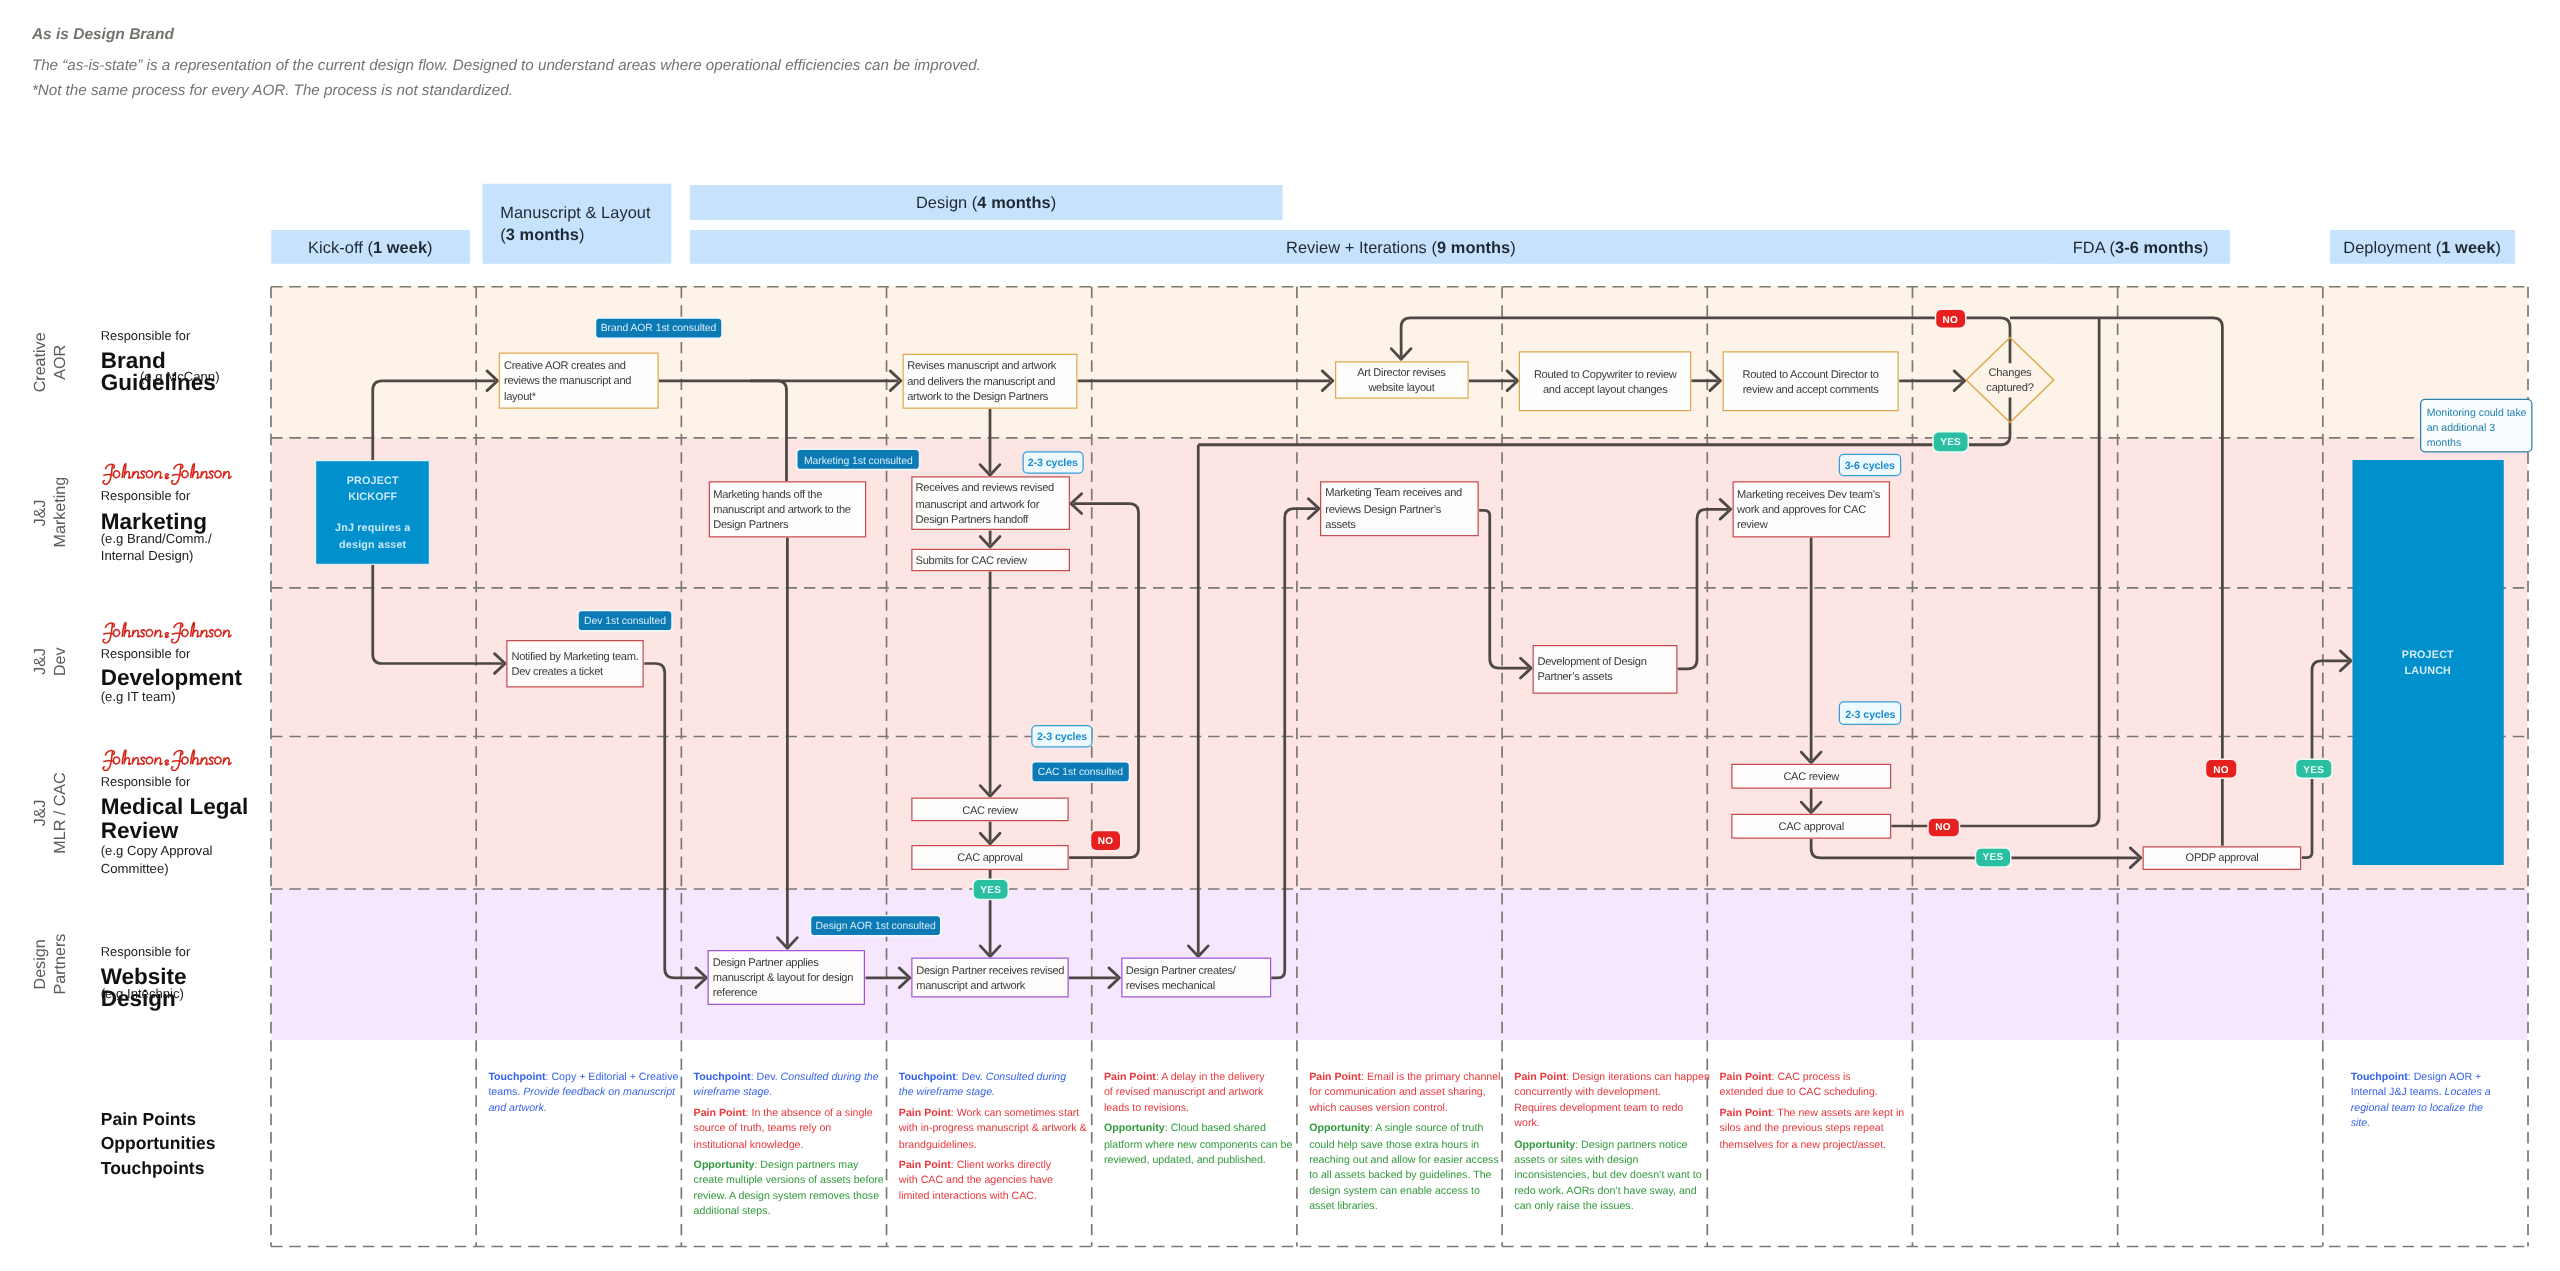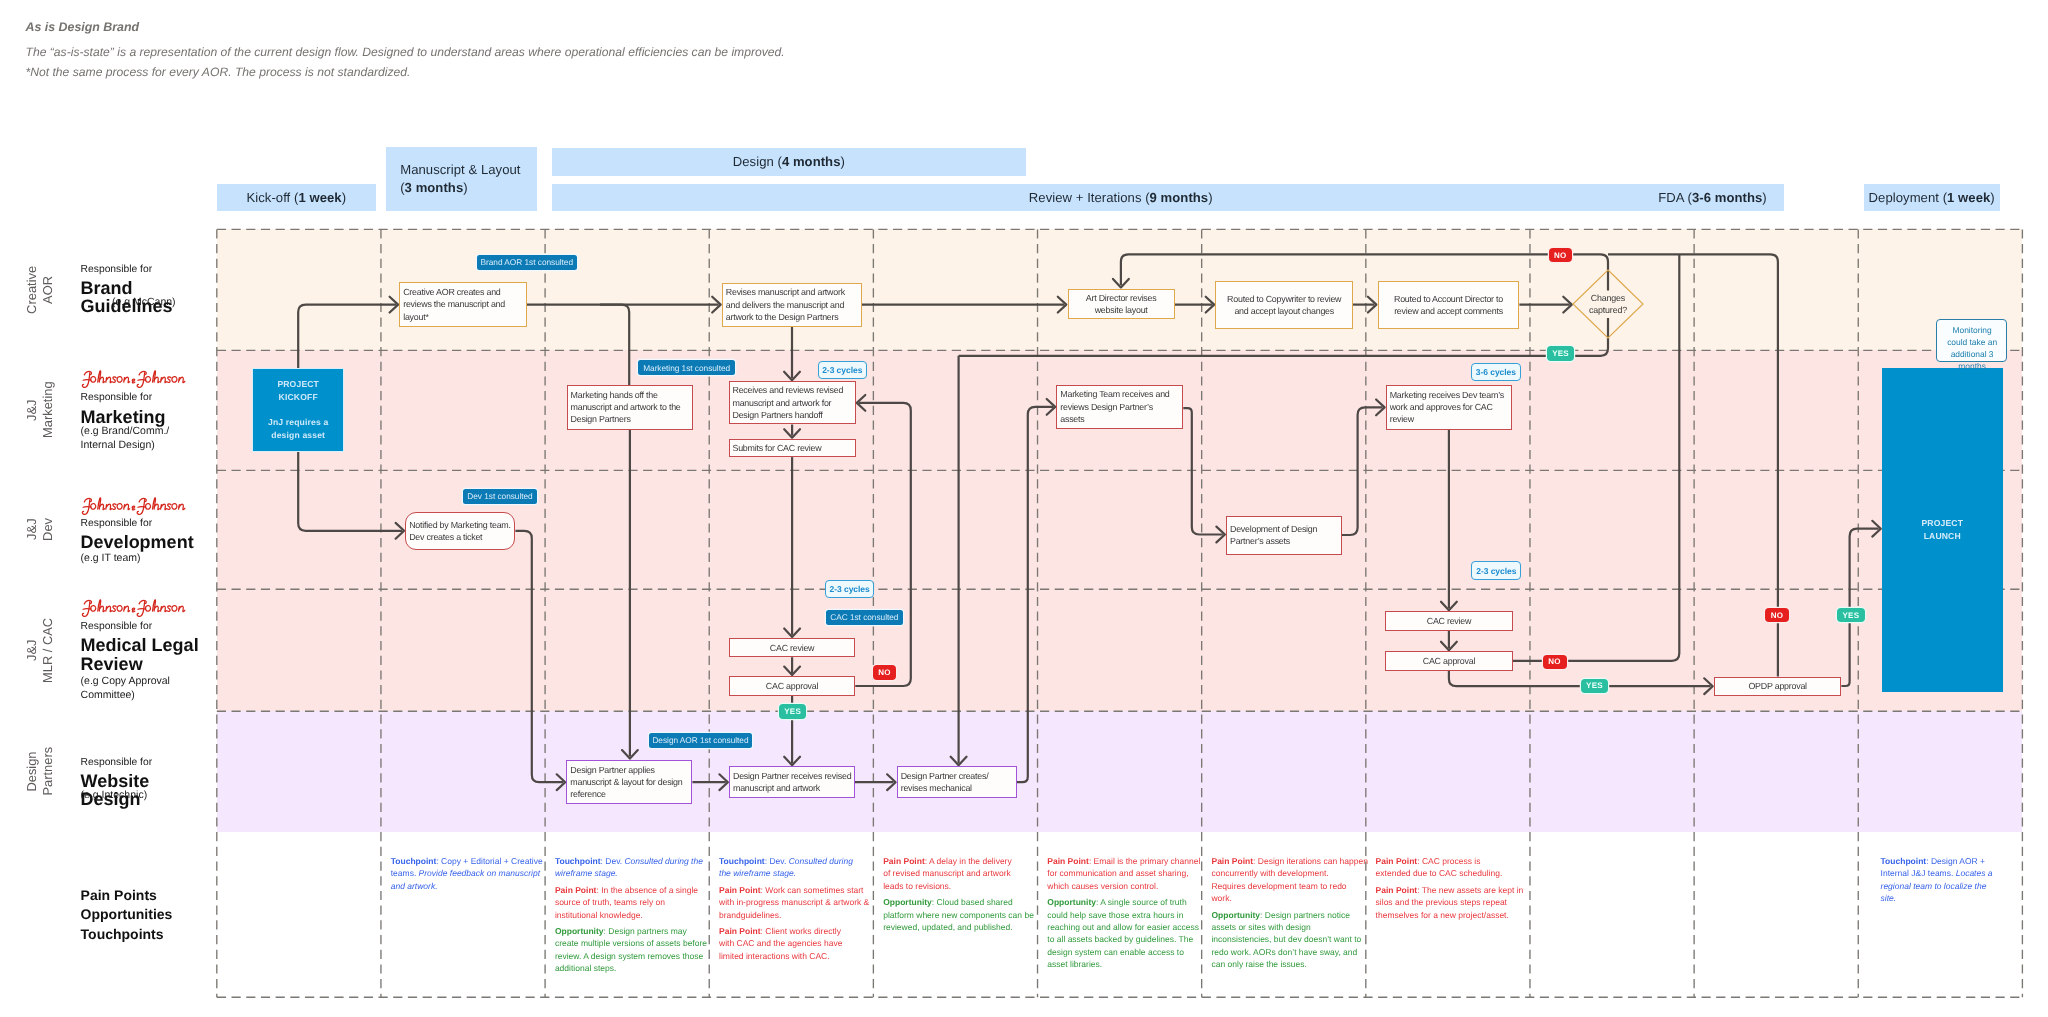--- a/index.html
+++ b/index.html
@@ -85,21 +85,21 @@
     </div>
 <div class="abs phase-bar center" style="left:551.7px;top:147.8px;width:474.3px;height:27.8px;">
       <span class="wrap"><span>Design (</span><b>4 months</b><span>)</span></span>
     </div>
 <div class="abs phase-bar center" style="left:551.7px;top:183.5px;width:1138.1px;height:27.3px;">
       <span class="wrap"><span>Review + Iterations (</span><b>9 months</b><span>)</span></span>
     </div>
 <div class="abs phase-bar center" style="left:1641px;top:183.5px;width:143px;height:27.3px;">
       <span class="wrap"><span>FDA (</span><b>3-6 months</b><span>)</span></span>
     </div>
-<div class="abs phase-bar center" style="left:1863.7px;top:183.5px;width:136px;height:27.3px;">
+<div class="abs phase-bar center" style="left:1863.7px;top:183.5px;width:148px;height:27.3px;">
       <span class="wrap"><span>Deployment (</span><b>1 week</b><span>)</span></span>
     </div>
 <div class="abs lane-band" style="top:229.4px;height:120.9px;background:#fdf3e8;"></div>
 <div class="abs lane-band" style="top:350.3px;height:120.0px;background:#fde5e4;"></div>
 <div class="abs lane-band" style="top:470.3px;height:118.90000000000003px;background:#fde5e4;"></div>
 <div class="abs lane-band" style="top:589.2px;height:122.0px;background:#fde5e4;"></div>
 <div class="abs lane-band" style="top:711.2px;height:120.59999999999991px;background:#f5e7fd;"></div>
 <svg class="abs" style="left:0;top:0;" width="2048" height="1017">
       <line x1="216.8" y1="229.4" x2="2022.4" y2="229.4" stroke="#7b7873" stroke-width="1.35" stroke-dasharray="9.2 5.5"></line>
       <line x1="216.8" y1="350.3" x2="2022.4" y2="350.3" stroke="#7b7873" stroke-width="1.35" stroke-dasharray="9.2 5.5"></line>
@@ -371,21 +371,21 @@
         <div class="nline">assets</div>
       </div>
     </div>
 <div class="abs node red" style="left:1385.8px;top:384.9px;width:126.1px;height:44.8px;">
       <div class="inner">
         <div class="nline">Marketing receives Dev team’s</div>
         <div class="nline">work and approves for CAC</div>
         <div class="nline">review</div>
       </div>
     </div>
-<div class="abs node red" style="left:405.3px;top:511.9px;width:110.1px;height:38.2px;border-radius:11px;">
+<div class="abs node red" style="left:405.3px;top:511.9px;width:110.1px;height:38.2px;">
       <div class="inner">
         <div class="nline">Notified by Marketing team.</div>
         <div class="nline">Dev creates a ticket</div>
       </div>
     </div>
 <div class="abs node red" style="left:1226.1px;top:515.9px;width:115.8px;height:38.8px;">
       <div class="inner">
         <div class="nline">Development of Design</div>
         <div class="nline">Partner’s assets</div>
       </div>
@@ -449,21 +449,21 @@
     </div>
 <div class="abs consult-tag" style="left:477px;top:254.7px;width:99.6px;height:14.9px;">Brand AOR 1st consulted</div>
 <div class="abs consult-tag" style="left:637.9px;top:360.3px;width:97.5px;height:14.9px;">Marketing 1st consulted</div>
 <div class="abs consult-tag" style="left:463px;top:488.5px;width:74px;height:15.3px;">Dev 1st consulted</div>
 <div class="abs consult-tag" style="left:825.5px;top:609.7px;width:77.6px;height:15.6px;">CAC 1st consulted</div>
 <div class="abs consult-tag" style="left:648.9px;top:732.8px;width:103.2px;height:14.9px;">Design AOR 1st consulted</div>
 <div class="abs cycle-tag" style="left:817.5px;top:360.6px;width:49.5px;height:18px;">2-3 cycles</div>
 <div class="abs cycle-tag" style="left:1470.8px;top:363.3px;width:50.2px;height:18px;">3-6 cycles</div>
 <div class="abs cycle-tag" style="left:824.9px;top:579.8px;width:49.5px;height:18px;">2-3 cycles</div>
 <div class="abs cycle-tag" style="left:1471.2px;top:561.1px;width:50.2px;height:18.9px;">2-3 cycles</div>
-<div class="abs note-box" style="left:1935.8px;top:319.4px;width:71px;height:42.2px;text-align:center;">Monitoring could take an additional 3 months</div>
+<div class="abs note-box" style="left:1935.8px;top:319.4px;width:90px;height:42.2px;">Monitoring could take an additional 3 months</div>
 <div class="abs badge no" style="left:1549px;top:247.8px;width:22.7px;height:14.6px;">NO</div>
 <div class="abs badge yes" style="left:1547.1px;top:345.8px;width:27.1px;height:15.5px;">YES</div>
 <div class="abs badge no" style="left:872.8px;top:665.4px;width:23.5px;height:14.3px;">NO</div>
 <div class="abs badge yes" style="left:779.2px;top:703.8px;width:27.1px;height:15.4px;">YES</div>
 <div class="abs badge no" style="left:1542.7px;top:654.6px;width:23.9px;height:14px;">NO</div>
 <div class="abs badge yes" style="left:1581.1px;top:678.7px;width:27px;height:14.1px;">YES</div>
 <div class="abs badge no" style="left:1765.1px;top:608.2px;width:23.9px;height:13.9px;">NO</div>
 <div class="abs badge yes" style="left:1837.3px;top:608.2px;width:27.5px;height:13.9px;">YES</div>
 <div class="abs insight-col" style="left:390.7454545454546px;top:854.8px;width:157px;">
 <div class="insight-item" style="color:#3763e8;">

